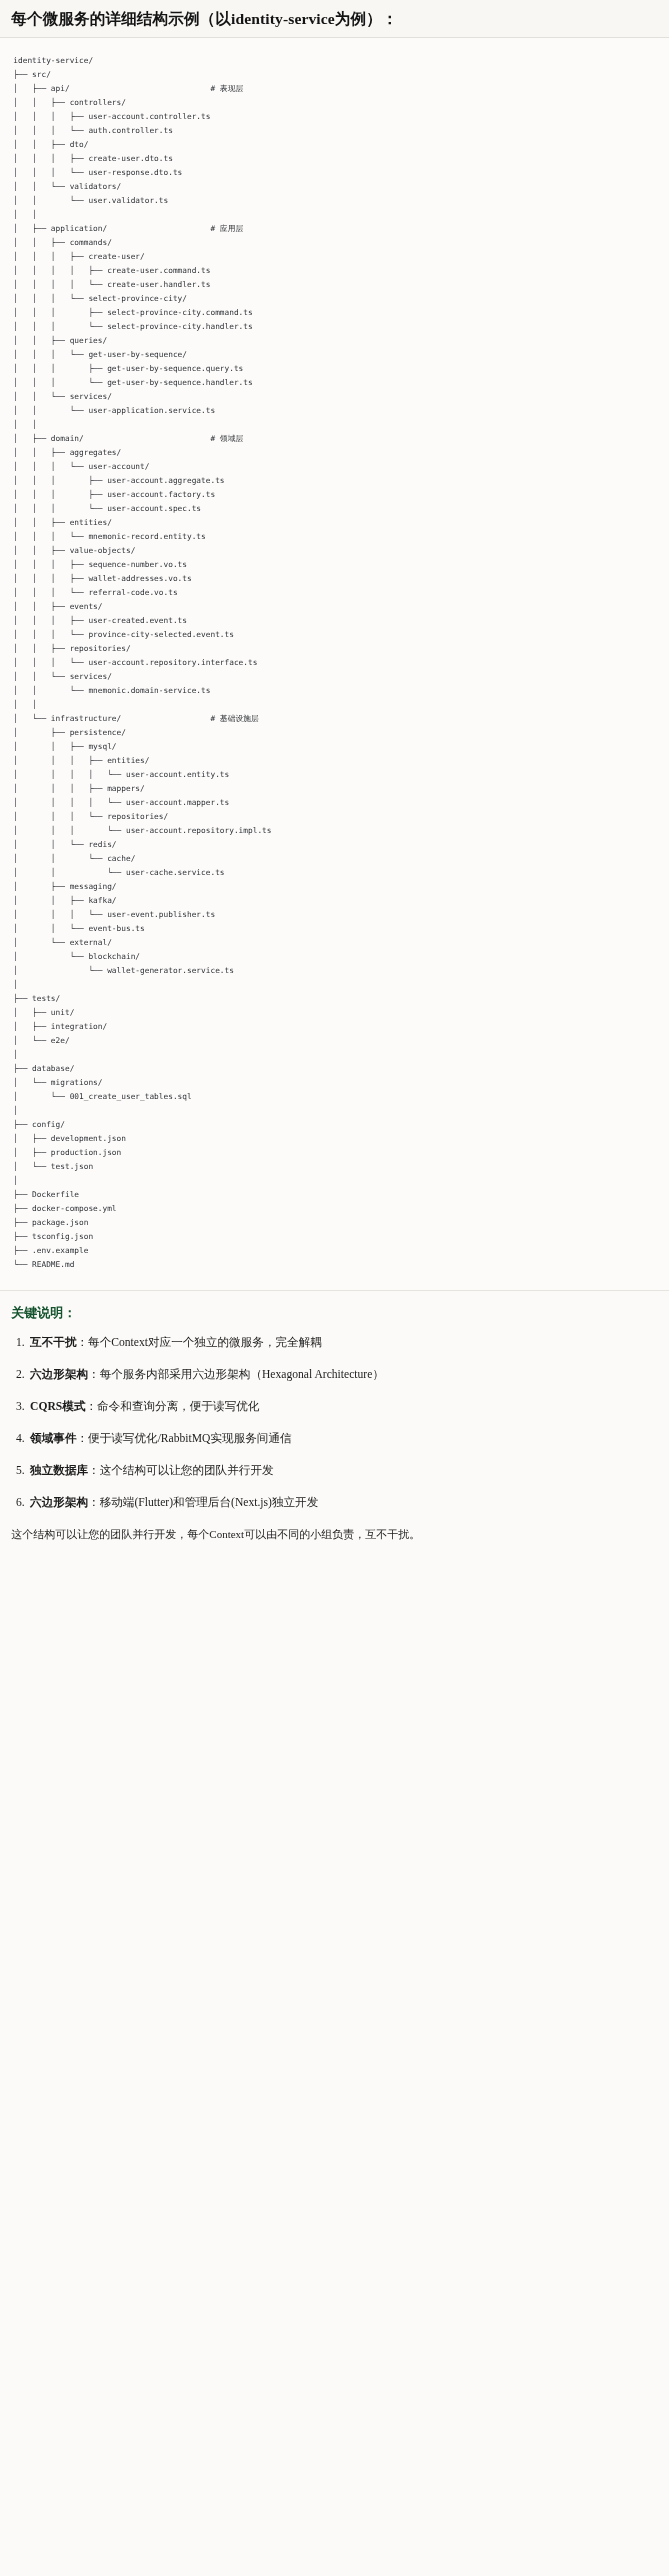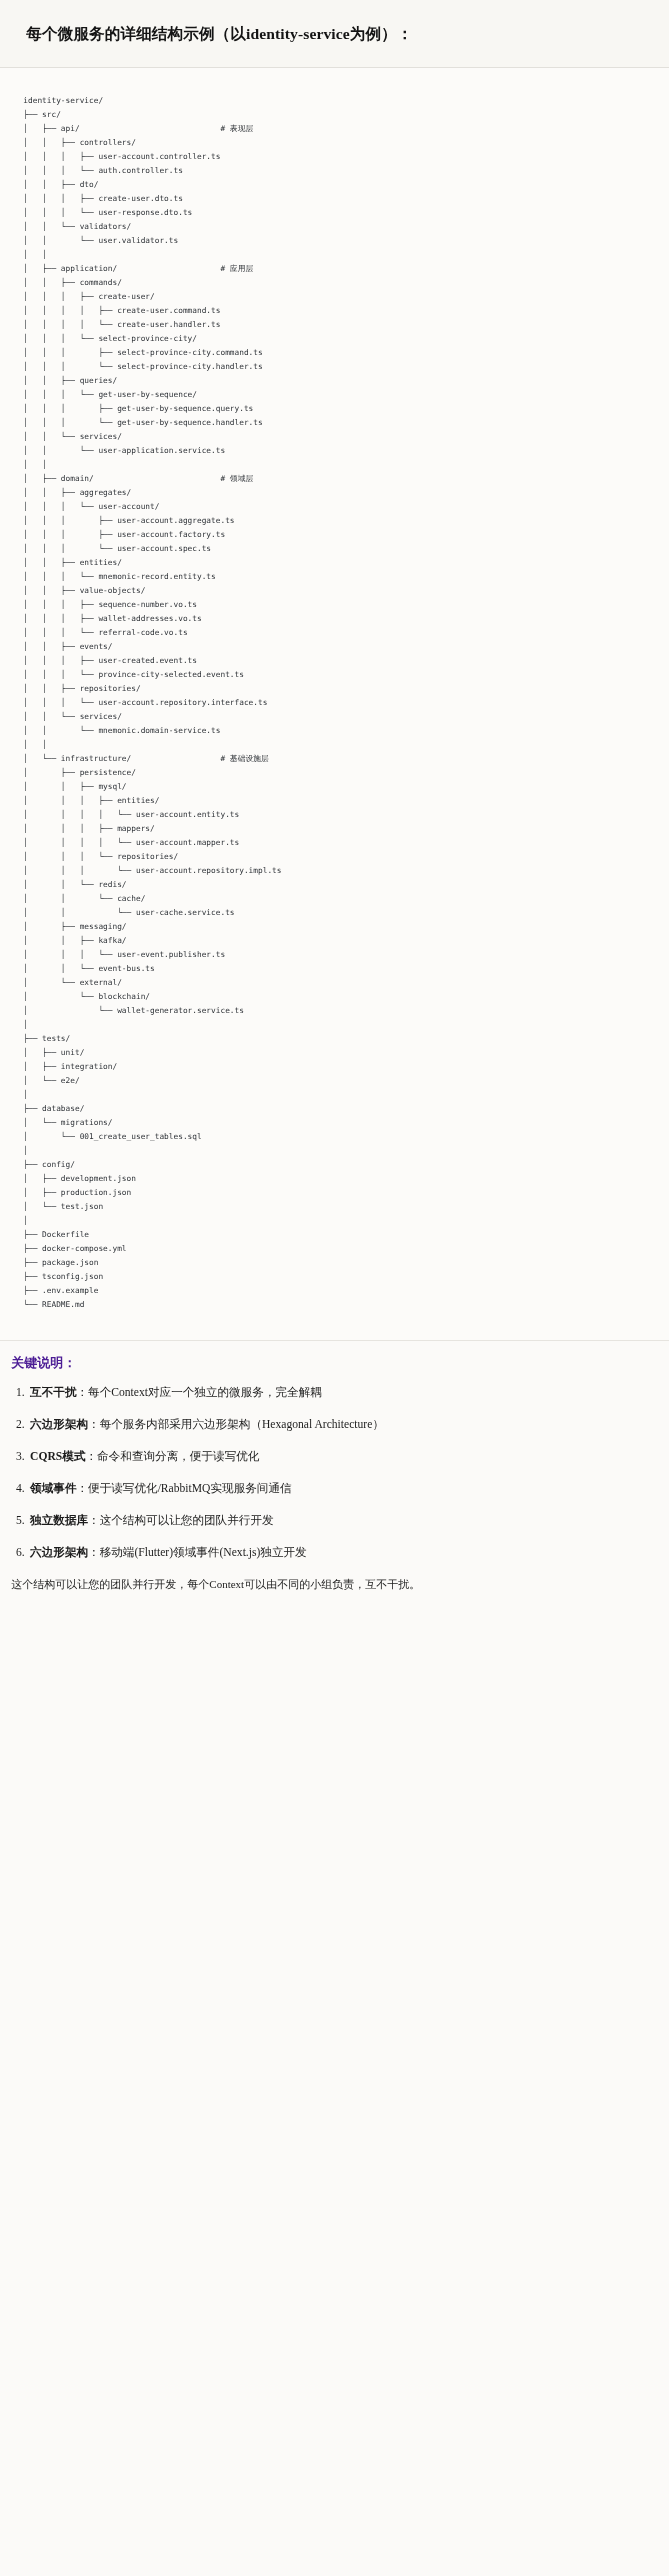--- a/index.html
+++ b/index.html
@@ -14,60 +14,60 @@
 
   
   .doc-header{
     box-sizing:border-box;
     width:100%;
     padding:8.8px 11.3px 8.8px 11.3px;
     background:#f8f7f3;
     border-bottom:0.6px solid #e2e0db;
   }
   .doc-header h1{
-    margin:15px;
+    margin:0;
     font-size:15.6px;
     line-height:1.25;
     font-weight:bold;
     letter-spacing:0.1px;
     font-family:"Liberation Serif", serif;
     color:#141414;
   }
 
   
   .code-block{
     box-sizing:border-box;
     width:100%;
     background:#fcfbf9;
     padding:13.8px 11.3px 16.3px 11.3px;
     border-bottom:0.6px solid #e6e4df;
   }
   pre.tree{
-    margin:12px;
+    margin:2px;
     font-family:"DejaVu Sans Mono","Liberation Mono",monospace;
     font-size:7.8px;
     line-height:14px;
     color:#2f3338;
     white-space:pre;
     tab-size:4;
     letter-spacing:0px;
   }
 
   
   .notes{
     box-sizing:border-box;
     width:100%;
     padding:12.5px 11.3px 16.3px 11.3px;
     background:#fbfaf8;
   }
   .notes h2{
     margin:0 0 13.8px 0;
     font-size:13px;
     font-weight:bold;
-    color:#4c1d95;
+    color:#14532d;
     font-family:"Liberation Serif", serif;
   }
   ol.note-list{
     margin:0 0 16.3px 0;
     padding:0 0 0 16.3px;
     list-style:decimal;
     font-size:11.6px;
     line-height:1.35;
   }
   ol.note-list>li{
@@ -196,20 +196,20 @@
       <li>
         <span class="note-term">CQRS模式</span><span class="note-sep">：</span><span class="note-desc">命令和查询分离，便于读写优化</span>
       </li>
       <li>
         <span class="note-term">领域事件</span><span class="note-sep">：</span><span class="note-desc">便于读写优化/RabbitMQ实现服务间通信</span>
       </li>
       <li>
         <span class="note-term">独立数据库</span><span class="note-sep">：</span><span class="note-desc">这个结构可以让您的团队并行开发</span>
       </li>
       <li>
-        <span class="note-term">六边形架构</span><span class="note-sep">：</span><span class="note-desc">移动端(Flutter)领域事件(Next.js)独立开发</span>
+        <span class="note-term">六边形架构</span><span class="note-sep">：</span><span class="note-desc">移动端(Flutter)和管理后台(Next.js)独立开发</span>
       </li>
     </ol>
     <p class="closing">这个结构可以让您的团队并行开发，每个Context可以由不同的小组负责，互不干扰。</p>
   </section>
 
 </div>
 
 
 </body></html>

